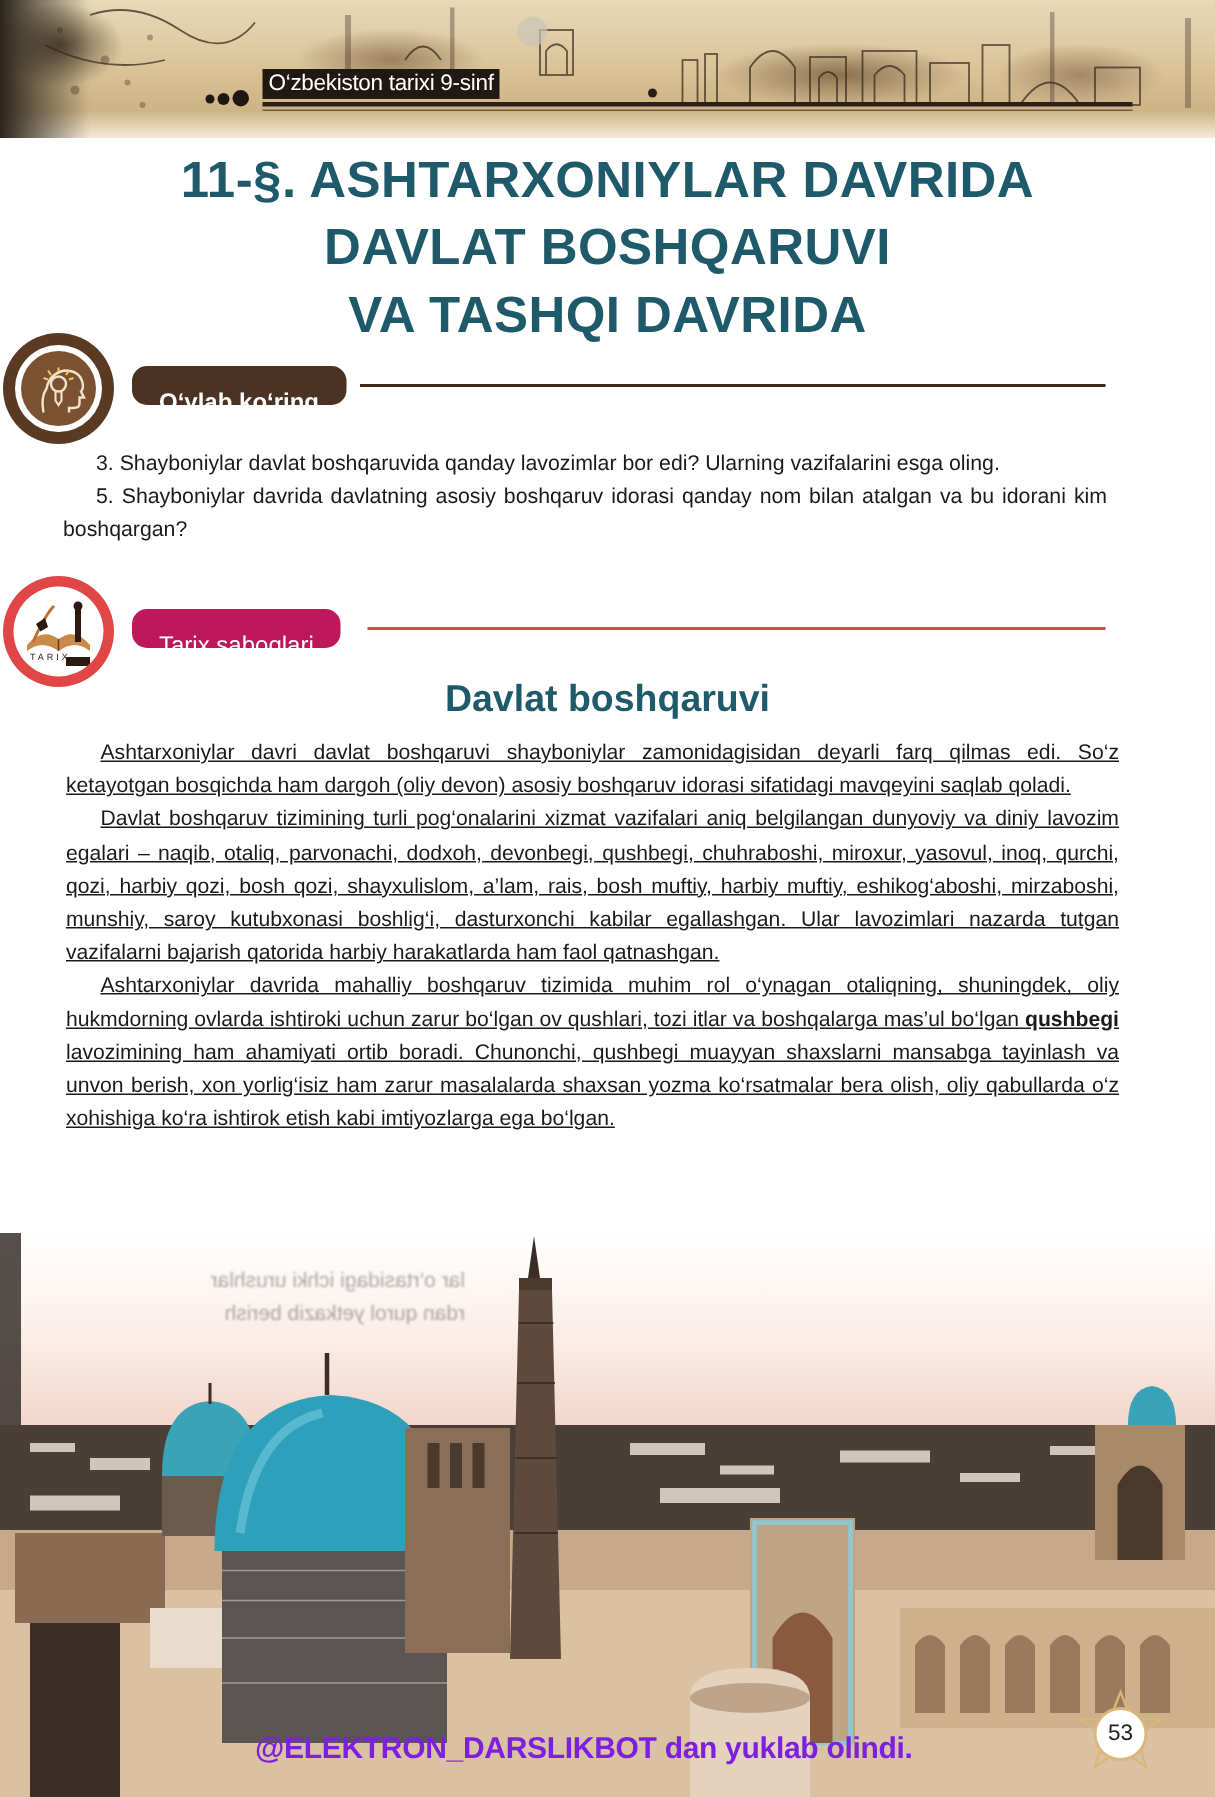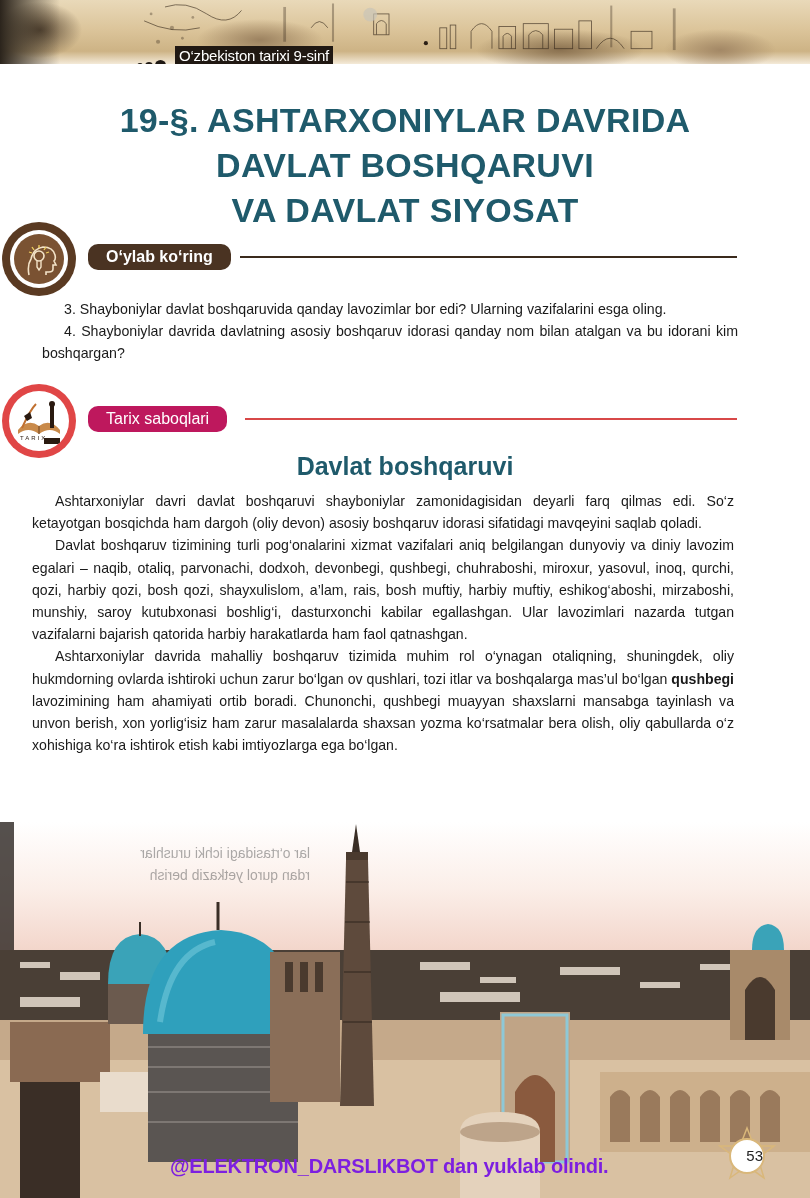--- a/index.html
+++ b/index.html
@@ -1,21 +1,21 @@
 <!DOCTYPE html>
 <html><head>
 <meta charset="utf-8">
 <style>
   * { box-sizing: border-box; margin: 0; padding: 0; }
   html, body { width: 810px; height: 1198px; overflow: hidden; background: #ffffff; }
   body { position: relative; font-family: "Liberation Sans", sans-serif; color: #1a1a1a; }
 
   
   .header-banner {
-    position: absolute; left: 0; top: 0; width: 810px; height: 64px;
+    position: absolute; left: 0; top: 0; width: 810px; height: 92px;
     background:
       radial-gradient(ellipse 60px 40px at 40px 30px, #5b4a36 0%, rgba(91,74,54,0) 70%),
       radial-gradient(ellipse 120px 30px at 560px 50px, #8a7150 0%, rgba(138,113,80,0) 70%),
       radial-gradient(ellipse 90px 30px at 260px 40px, #9c8260 0%, rgba(156,130,96,0) 70%),
       radial-gradient(ellipse 80px 30px at 720px 50px, #a38866 0%, rgba(163,136,102,0) 70%),
       linear-gradient(180deg, #e9d9b9 0%, #dcc59b 45%, #cdb385 80%, #f4ead8 100%);
     overflow: hidden;
   }
   .header-banner .sketch {
     position: absolute; left: 0; top: 0; width: 100%; height: 100%;
@@ -56,42 +56,42 @@
     width: 58px; height: 58px; border-radius: 50%; background: #ffffff; display: flex; align-items: center; justify-content: center;
   }
   .emblem-think .core {
     width: 50px; height: 50px; border-radius: 50%; background: #7a5232; display: flex; align-items: center; justify-content: center;
   }
   .emblem-history { background: #e04646; }
   .emblem-history .inner {
     width: 60px; height: 60px; border-radius: 50%; background: #ffffff; display: flex; align-items: center; justify-content: center; overflow: hidden;
   }
   .pill {
-    position: absolute; left: 88px; top: 22px; height: 26px; padding: 0 18px;
+    position: absolute; left: 88px; top: 22px; height: 26px; padding: 12px 18px;
     border-radius: 10px; color: #ffffff; font-weight: bold; font-size: 16px; line-height: 26px;
   }
   .pill-think { background: #4a3322; }
   .pill-history { background: #be185d; font-weight: normal; }
   .head-line { position: absolute; top: 34px; height: 2px; }
   .head-line-think { left: 240px; width: 497px; background: #3a2a1c; }
   .head-line-history { left: 245px; width: 492px; background: #d84848; }
 
   
   .questions {
     position: absolute; left: 42px; top: 298px; width: 696px;
     font-size: 14.2px; line-height: 22px; color: #1a1a1a; text-align: justify;
   }
   .questions p { text-indent: 22px; }
   .subheading {
     position: absolute; left: 60px; top: 450px; width: 690px; text-align: center;
     font-size: 25px; font-weight: bold; color: #1f5a6b; line-height: 32px;
   }
   .body-text {
-    position: absolute; left: 32px; top: 490px; width: 702px;
-    font-size: 14.1px; line-height: 22.2px; color: #1a1a1a; text-align: justify;
+    position: absolute; left: 44px; top: 490px; width: 702px;
+    font-size: 14.1px; line-height: 22.2px; color: #1a1a1a; text-align: justify; text-decoration: underline;
   }
   .body-text p { text-indent: 23px; }
   .body-text b { font-weight: bold; }
 
   
   .bottom-illustration {
     position: absolute; left: 0; top: 822px; width: 810px; height: 376px; overflow: hidden;
     background: linear-gradient(180deg, #ffffff 0%, #fbeee8 18%, #f4d9cf 32%, #efd0c3 38%, #3e342c 40%, #6a5a4a 52%, #c8a888 70%, #e8d2b8 85%, #f6ece0 100%);
   }
   .bottom-illustration svg { position: absolute; left: 0; top: 0; }
@@ -99,21 +99,21 @@
     position: absolute; left: 60px; top: 20px; width: 250px; color: #5a5a5a; opacity: 0.5;
     font-size: 14px; line-height: 22px; transform: scaleX(-1); filter: blur(0.6px);
   }
   .watermark {
     position: absolute; left: 170px; top: 1155px; font-family: Liberation Sans, sans-serif; font-weight: bold;
     font-size: 20px; color: #7d1fe0; white-space: nowrap; letter-spacing: -0.2px;
   }
   .watermark .plain { font-weight: bold; }
   .page-number {
     position: absolute; left: 729px; top: 1138px; width: 36px; height: 36px; border-radius: 50%;
-    background: #ffffff; border: 2px solid #d9b77a; text-align: right; line-height: 32px;
+    background: #ffffff; border: 2px solid #d9b77a; text-align: center; line-height: 32px;
     font-size: 15px; color: #222;
   }
   .page-star {
     position: absolute; left: 718px; top: 1126px; width: 58px; height: 60px;
   }
 </style>
 </head>
 <body>
 
 <div class="header-banner">
@@ -157,23 +157,23 @@
     <span style="width:6px;height:6px;"></span>
     <span style="width:8px;height:8px;"></span>
     <span style="width:11px;height:11px;"></span>
   </div>
   <div class="book-title-badge">O‘zbekiston tarixi 9-sinf</div>
   <div class="header-rule"></div>
   <div class="header-rule-thin"></div>
 </div>
 
 <div class="chapter-title">
-  <div>19-§. ASHTARXONIYLAR DAVRIDA</div>
+  <div>11-§. ASHTARXONIYLAR DAVRIDA</div>
   <div>DAVLAT BOSHQARUVI</div>
-  <div>VA DAVLAT SIYOSAT</div>
+  <div>VA TASHQI DAVRIDA</div>
 </div>
 
 <div class="section-head" style="top:222px;">
   <div class="emblem emblem-think">
     <div class="inner">
       <div class="core">
         <svg width="40" height="40" viewBox="0 0 40 40">
           <path d="M10 36 q-2 -10 2 -16 q2 -10 12 -12 q10 0 12 8 q1 4 -1 6 l2 4 h-3 v4 q0 3 -4 3 h-3 v3" fill="none" stroke="#f3e3c8" stroke-width="1.6"></path>
           <circle cx="20" cy="17" r="5" fill="none" stroke="#f3e3c8" stroke-width="1.6"></circle>
           <path d="M18 22 v6 l2 3 l2 -3 v-6" fill="none" stroke="#f3e3c8" stroke-width="1.4"></path>
@@ -187,21 +187,21 @@
         </svg>
       </div>
     </div>
   </div>
   <div class="pill pill-think">O‘ylab ko‘ring</div>
   <div class="head-line head-line-think"></div>
 </div>
 
 <div class="questions">
   <p>3. Shayboniylar davlat boshqaruvida qanday lavozimlar bor edi? Ularning vazifalarini esga oling.</p>
-  <p>4. Shayboniylar davrida davlatning asosiy boshqaruv idorasi qanday nom bilan atalgan va bu idorani kim boshqargan?</p>
+  <p>5. Shayboniylar davrida davlatning asosiy boshqaruv idorasi qanday nom bilan atalgan va bu idorani kim boshqargan?</p>
 </div>
 
 <div class="section-head" style="top:384px;">
   <div class="emblem emblem-history">
     <div class="inner">
       <svg width="58" height="58" viewBox="0 0 58 58">
         <path d="M8 38 q10 -12 21 -4 q11 -8 21 4 v4 q-10 -8 -21 0 q-11 -8 -21 0 z" fill="#c98a4a"></path>
         <path d="M29 34 v8" stroke="#6a4020" stroke-width="1"></path>
         <path d="M12 36 q8 -18 14 -24" stroke="#c07030" stroke-width="2" fill="none"></path>
         <path d="M14 24 l6 -4 l2 6 l-5 3 z" fill="#2a1a10"></path>

